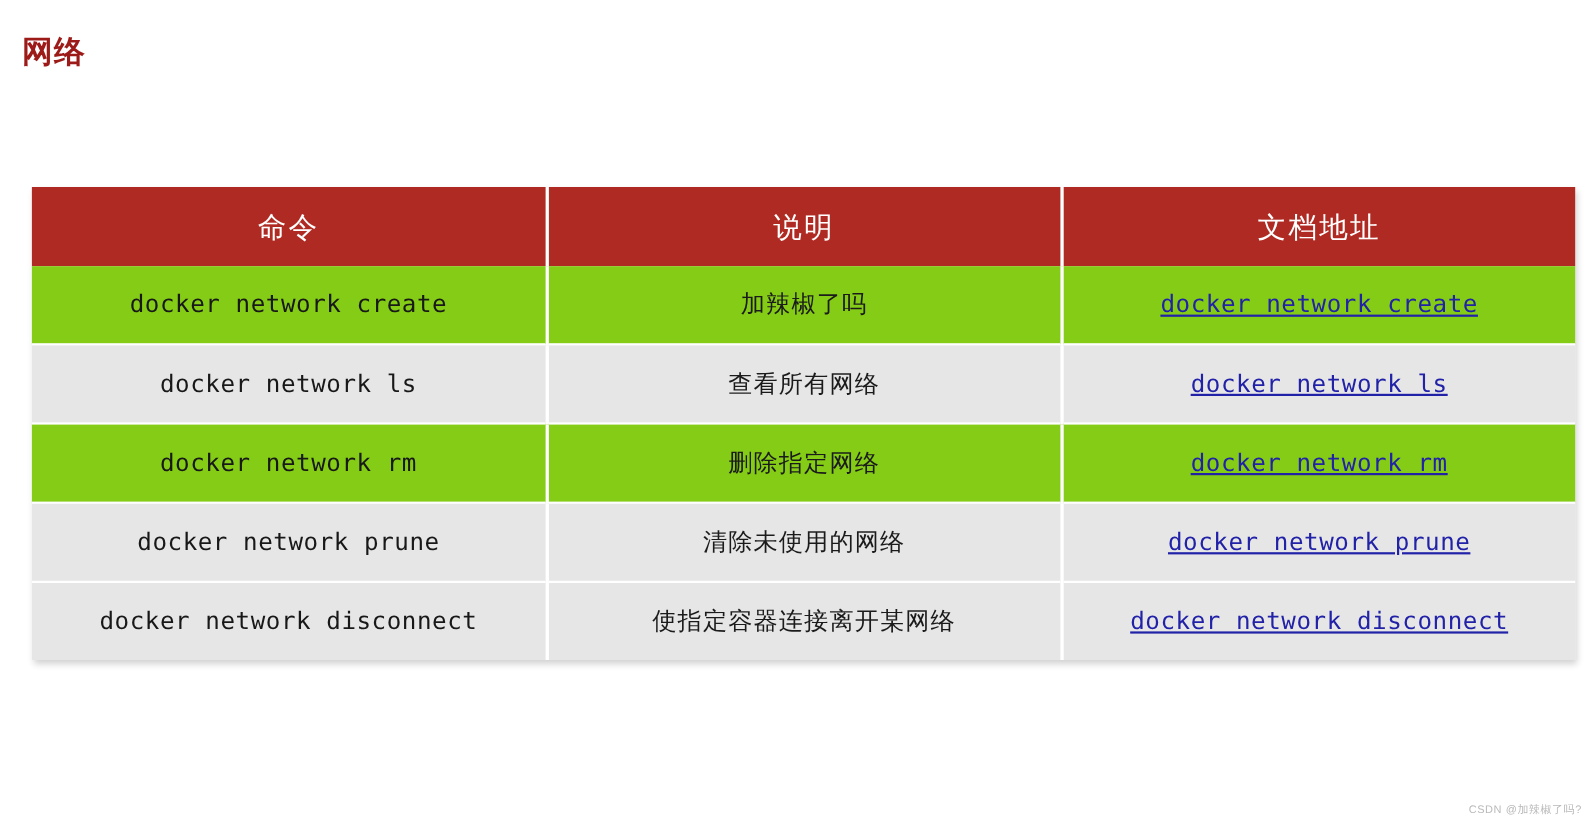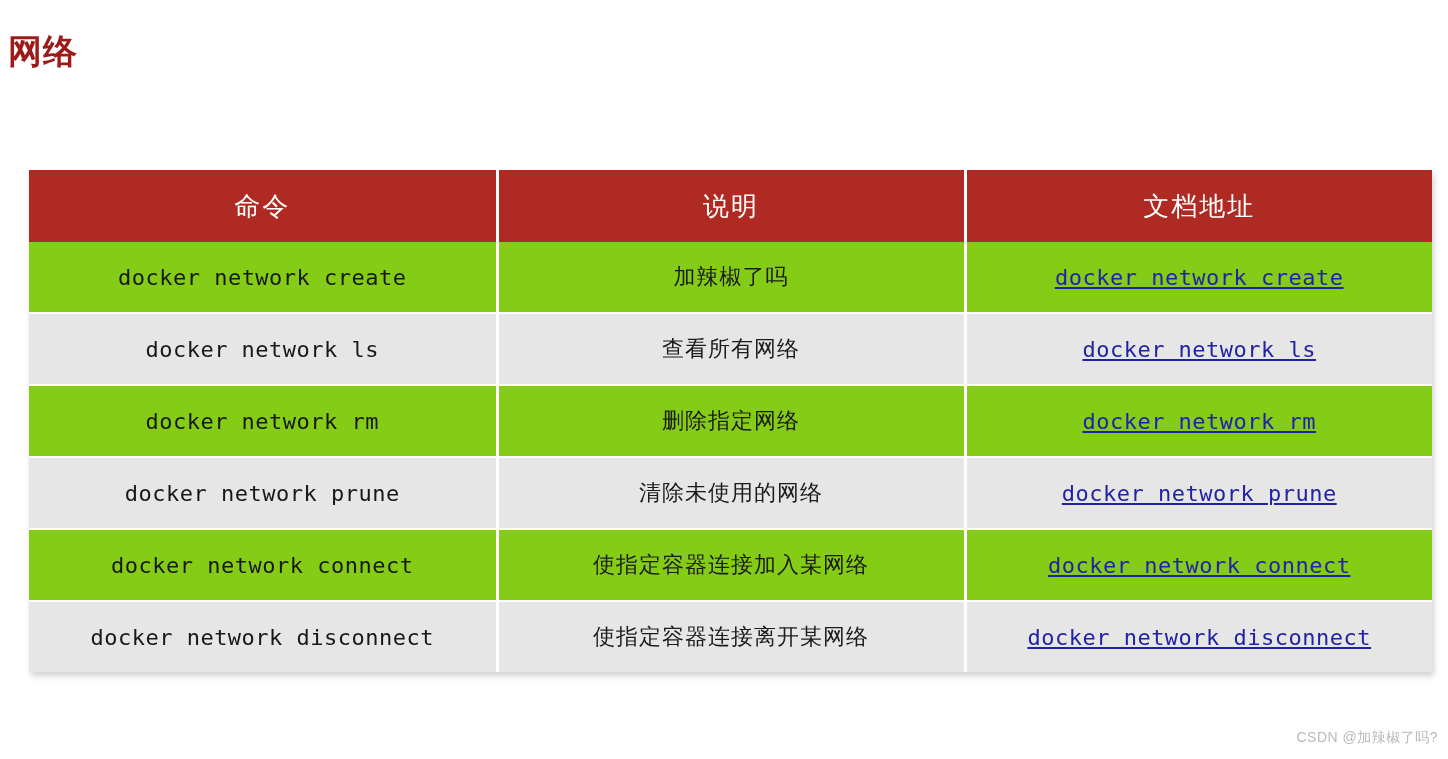--- a/index.html
+++ b/index.html
@@ -18,23 +18,23 @@
   .page {
     position: relative;
     width: 1448px;
     height: 759px;
     box-sizing: border-box;
   }
 
   
   .page-title {
     position: absolute;
-    left: 8px;
+    left: 20px;
     top: 6px;
-    font-size: 34px;
+    font-size: 28px;
     font-weight: bold;
     color: #9c1a17;
     letter-spacing: 1px;
     line-height: 44px;
     white-space: nowrap;
   }
 
   
   .intro-text {
     position: absolute;
@@ -114,21 +114,21 @@
     text-decoration: underline;
     letter-spacing: 0.5px;
     cursor: pointer;
   }
 
   
   .watermark {
     position: absolute;
     right: 10px;
     top: 729px;
-    font-size: 14px;
+    font-size: 10px;
     color: #b9b9b9;
     letter-spacing: 0.5px;
     white-space: nowrap;
   }
 </style>
 </head>
 <body>
 
 <div class="page">
 
@@ -168,25 +168,20 @@
           <td class="cell-desc">删除指定网络</td>
           <td class="cell-doc"><span class="doclink">docker network rm</span></td>
         </tr>
 
         <tr class="row-even">
           <td class="cell-cmd">docker network prune</td>
           <td class="cell-desc">清除未使用的网络</td>
           <td class="cell-doc"><span class="doclink">docker network prune</span></td>
         </tr>
 
-        <tr class="row-odd">
-          <td class="cell-cmd">docker network connect</td>
-          <td class="cell-desc">使指定容器连接加入某网络</td>
-          <td class="cell-doc"><span class="doclink">docker network connect</span></td>
-        </tr>
 
         <tr class="row-even">
           <td class="cell-cmd">docker network disconnect</td>
           <td class="cell-desc">使指定容器连接离开某网络</td>
           <td class="cell-doc"><span class="doclink">docker network disconnect</span></td>
         </tr>
 
 
       </tbody>
     </table>

